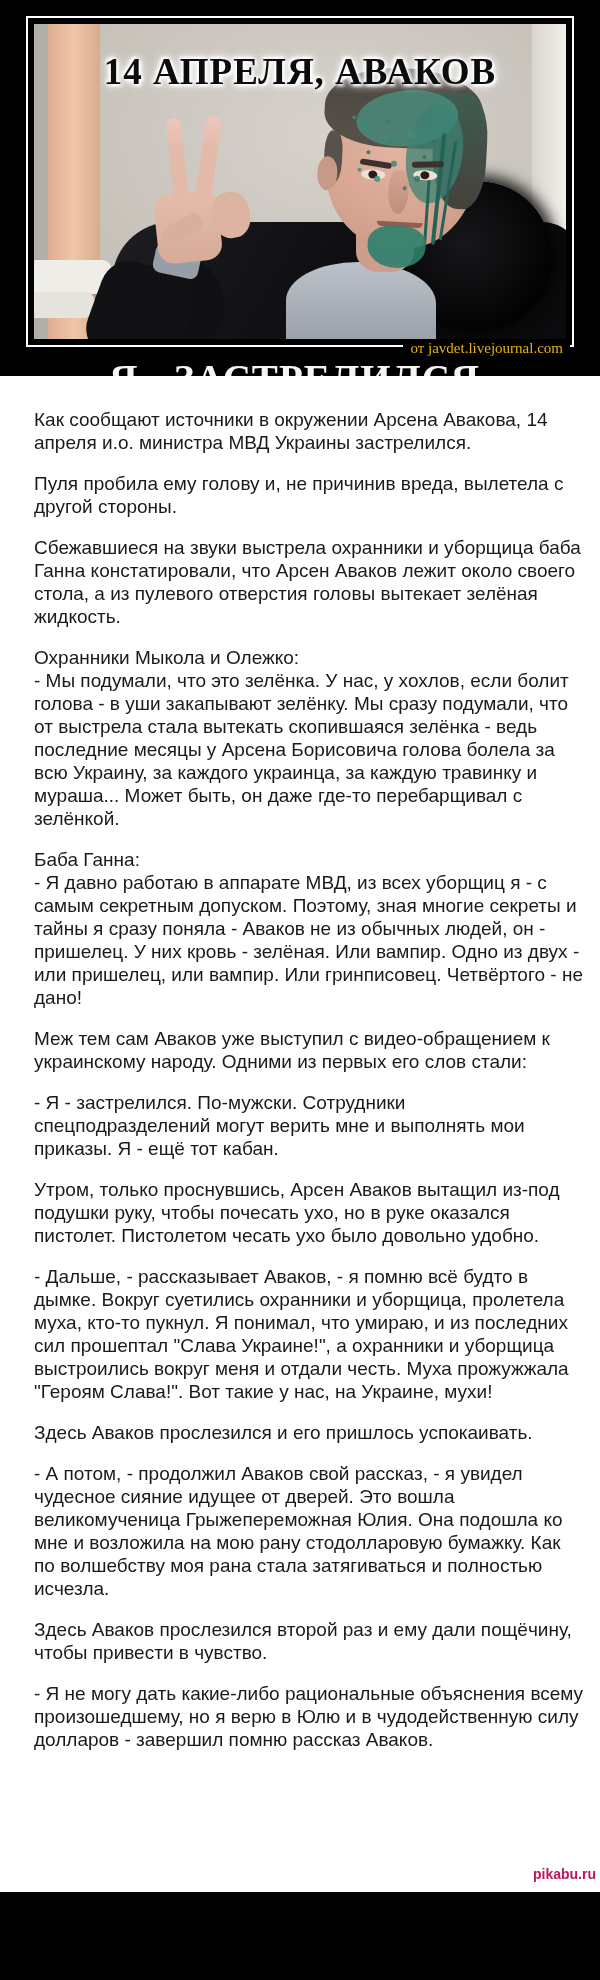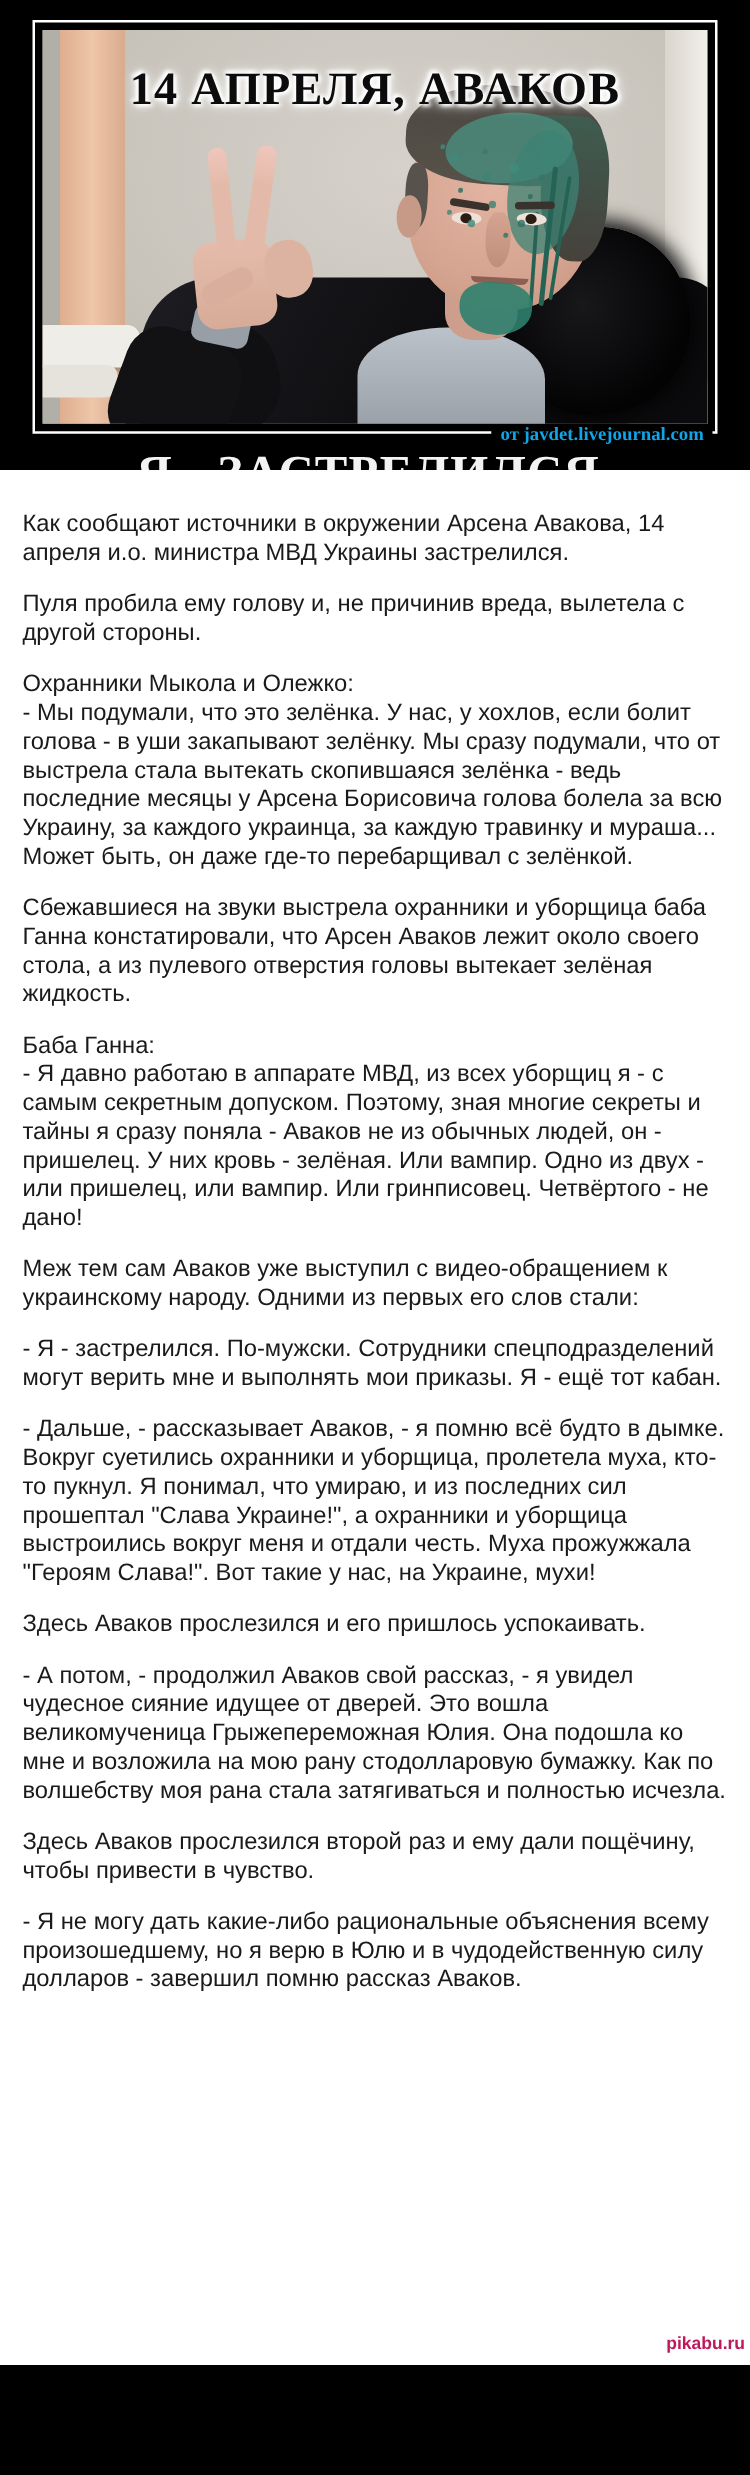--- a/index.html
+++ b/index.html
@@ -95,31 +95,31 @@
         border-radius:45%;transform:rotate(-10deg);}
   .thumb{position:absolute;left:126px;top:196px;width:44px;height:18px;background:#d9ae9c;
         border-radius:9px;transform:rotate(-28deg);}
 
   
   .title-overlay{position:absolute;left:0;right:0;top:50px;text-align:center;z-index:10;
         font-family:"Liberation Serif",serif;font-weight:bold;font-size:37px;
         letter-spacing:1px;color:#0c0c0c;
         text-shadow:0 0 4px #fff,0 0 8px #fff,0 0 12px #fff,2px 2px 3px #fff,-2px -2px 3px #fff;}
   .photo-credit{position:absolute;right:30px;top:340px;z-index:11;background:#000;
-        padding:0 7px;color:#0ea5e9;font-family:"Liberation Serif",serif;font-weight:bold;
+        padding:0 7px;color:#eab308;font-family:"Liberation Serif",serif;font-weight:normal;
         font-size:15px;line-height:16px;}
   .caption{position:absolute;left:0;right:0;top:358px;text-align:center;color:#f3f3f3;
         font-family:"Liberation Serif",serif;font-weight:bold;font-size:39px;line-height:42px;
         letter-spacing:1px;}
 
   
   .article{position:relative;width:600px;height:1516px;background:#fff;box-sizing:border-box;
         padding:32px 15px 0 18px;overflow:hidden;color:#1a1a1a;
         font-size:19px;line-height:23px;}
-  .article p{margin:0 0 18px 0;white-space:pre-line;}
+  .article p{margin:0 0 18px 16px;white-space:pre-line;}
   .site-watermark{position:absolute;right:4px;bottom:6px;color:#be185d;font-weight:bold;
         font-size:14px;}
 </style>
 </head>
 <body>
 
 <div class="meme">
 
   <div class="header">
 
@@ -179,27 +179,28 @@
 
     <div class="caption">
       <div>Я - ЗАСТРЕЛИЛСЯ.</div>
       <div>СЛАВА УКРАИНЕ!</div>
     </div>
   </div>
 
   <div class="article">
     <p>Как сообщают источники в окружении Арсена Авакова, 14 апреля и.о. министра МВД Украины застрелился.</p>
     <p>Пуля пробила ему голову и, не причинив вреда, вылетела с другой стороны.</p>
+    <p>Сбежавшиеся на звуки выстрела охранники и уборщица баба Ганна констатировали, что Арсен Аваков лежит около своего стола, а из пулевого отверстия головы вытекает зелёная жидкость.</p>
     <p>Охранники Мыкола и Олежко:
 - Мы подумали, что это зелёнка. У нас, у хохлов, если болит голова - в уши закапывают зелёнку. Мы сразу подумали, что от выстрела стала вытекать скопившаяся зелёнка - ведь последние месяцы у Арсена Борисовича голова болела за всю Украину, за каждого украинца, за каждую травинку и мураша... Может быть, он даже где-то перебарщивал с зелёнкой.</p>
-    <p>Сбежавшиеся на звуки выстрела охранники и уборщица баба Ганна констатировали, что Арсен Аваков лежит около своего стола, а из пулевого отверстия головы вытекает зелёная жидкость.</p>
     <p>Баба Ганна:
 - Я давно работаю в аппарате МВД, из всех уборщиц я - с самым секретным допуском. Поэтому, зная многие секреты и тайны я сразу поняла - Аваков не из обычных людей, он - пришелец. У них кровь - зелёная. Или вампир. Одно из двух - или пришелец, или вампир. Или гринписовец. Четвёртого - не дано!</p>
     <p>Меж тем сам Аваков уже выступил с видео-обращением к украинскому народу. Одними из первых его слов стали:</p>
     <p>- Я - застрелился. По-мужски. Сотрудники спецподразделений могут верить мне и выполнять мои приказы. Я - ещё тот кабан.</p>
+    <p>Утром, только проснувшись, Арсен Аваков вытащил из-под подушки руку, чтобы почесать ухо, но в руке оказался пистолет. Пистолетом чесать ухо было довольно удобно.</p>
     <p>- Дальше, - рассказывает Аваков, - я помню всё будто в дымке. Вокруг суетились охранники и уборщица, пролетела муха, кто-то пукнул. Я понимал, что умираю, и из последних сил прошептал "Слава Украине!", а охранники и уборщица выстроились вокруг меня и отдали честь. Муха прожужжала "Героям Слава!". Вот такие у нас, на Украине, мухи!</p>
     <p>Здесь Аваков прослезился и его пришлось успокаивать.</p>
     <p>- А потом, - продолжил Аваков свой рассказ, - я увидел чудесное сияние идущее от дверей. Это вошла великомученица Грыжепереможная Юлия. Она подошла ко мне и возложила на мою рану стодолларовую бумажку. Как по волшебству моя рана стала затягиваться и полностью исчезла.</p>
     <p>Здесь Аваков прослезился второй раз и ему дали пощёчину, чтобы привести в чувство.</p>
     <p>- Я не могу дать какие-либо рациональные объяснения всему произошедшему, но я верю в Юлю и в чудодейственную силу долларов - завершил помню рассказ Аваков.</p>
 
     <div class="site-watermark">pikabu.ru</div>
   </div>
 
 </div>

